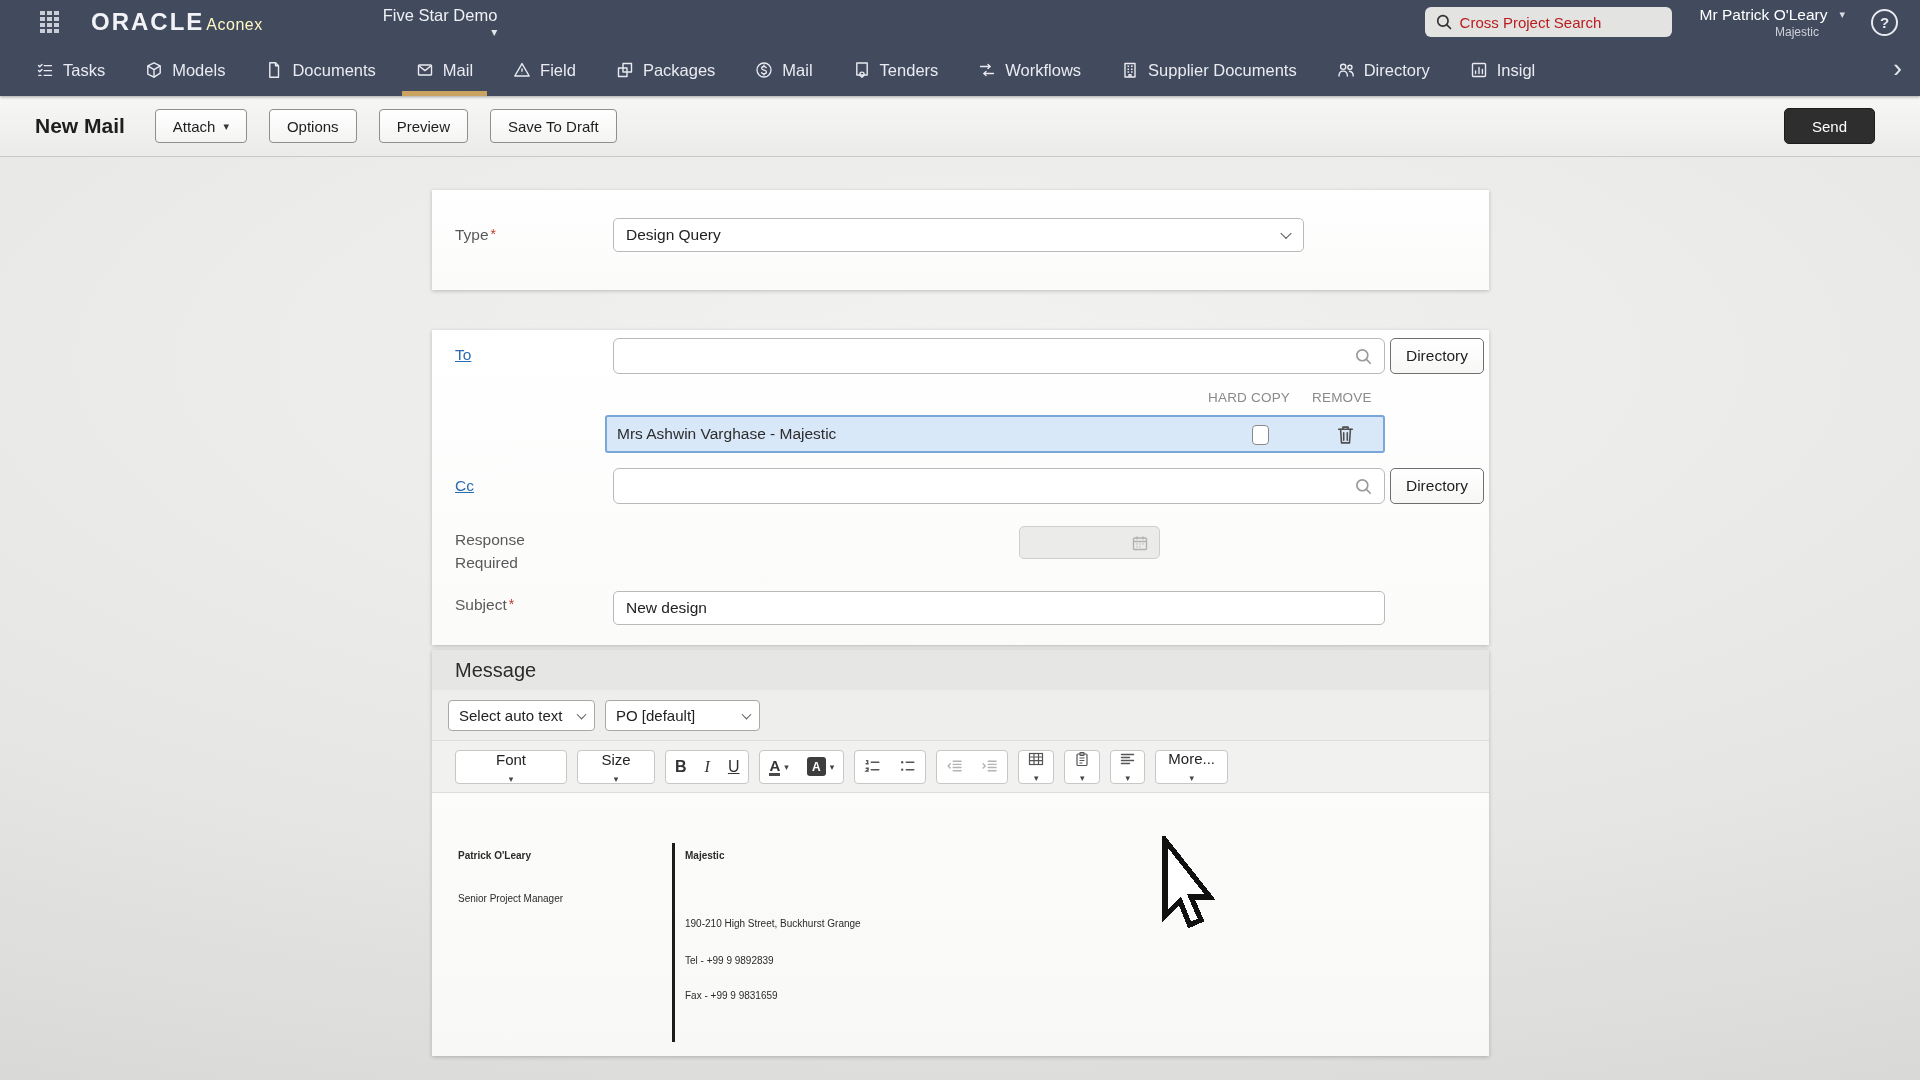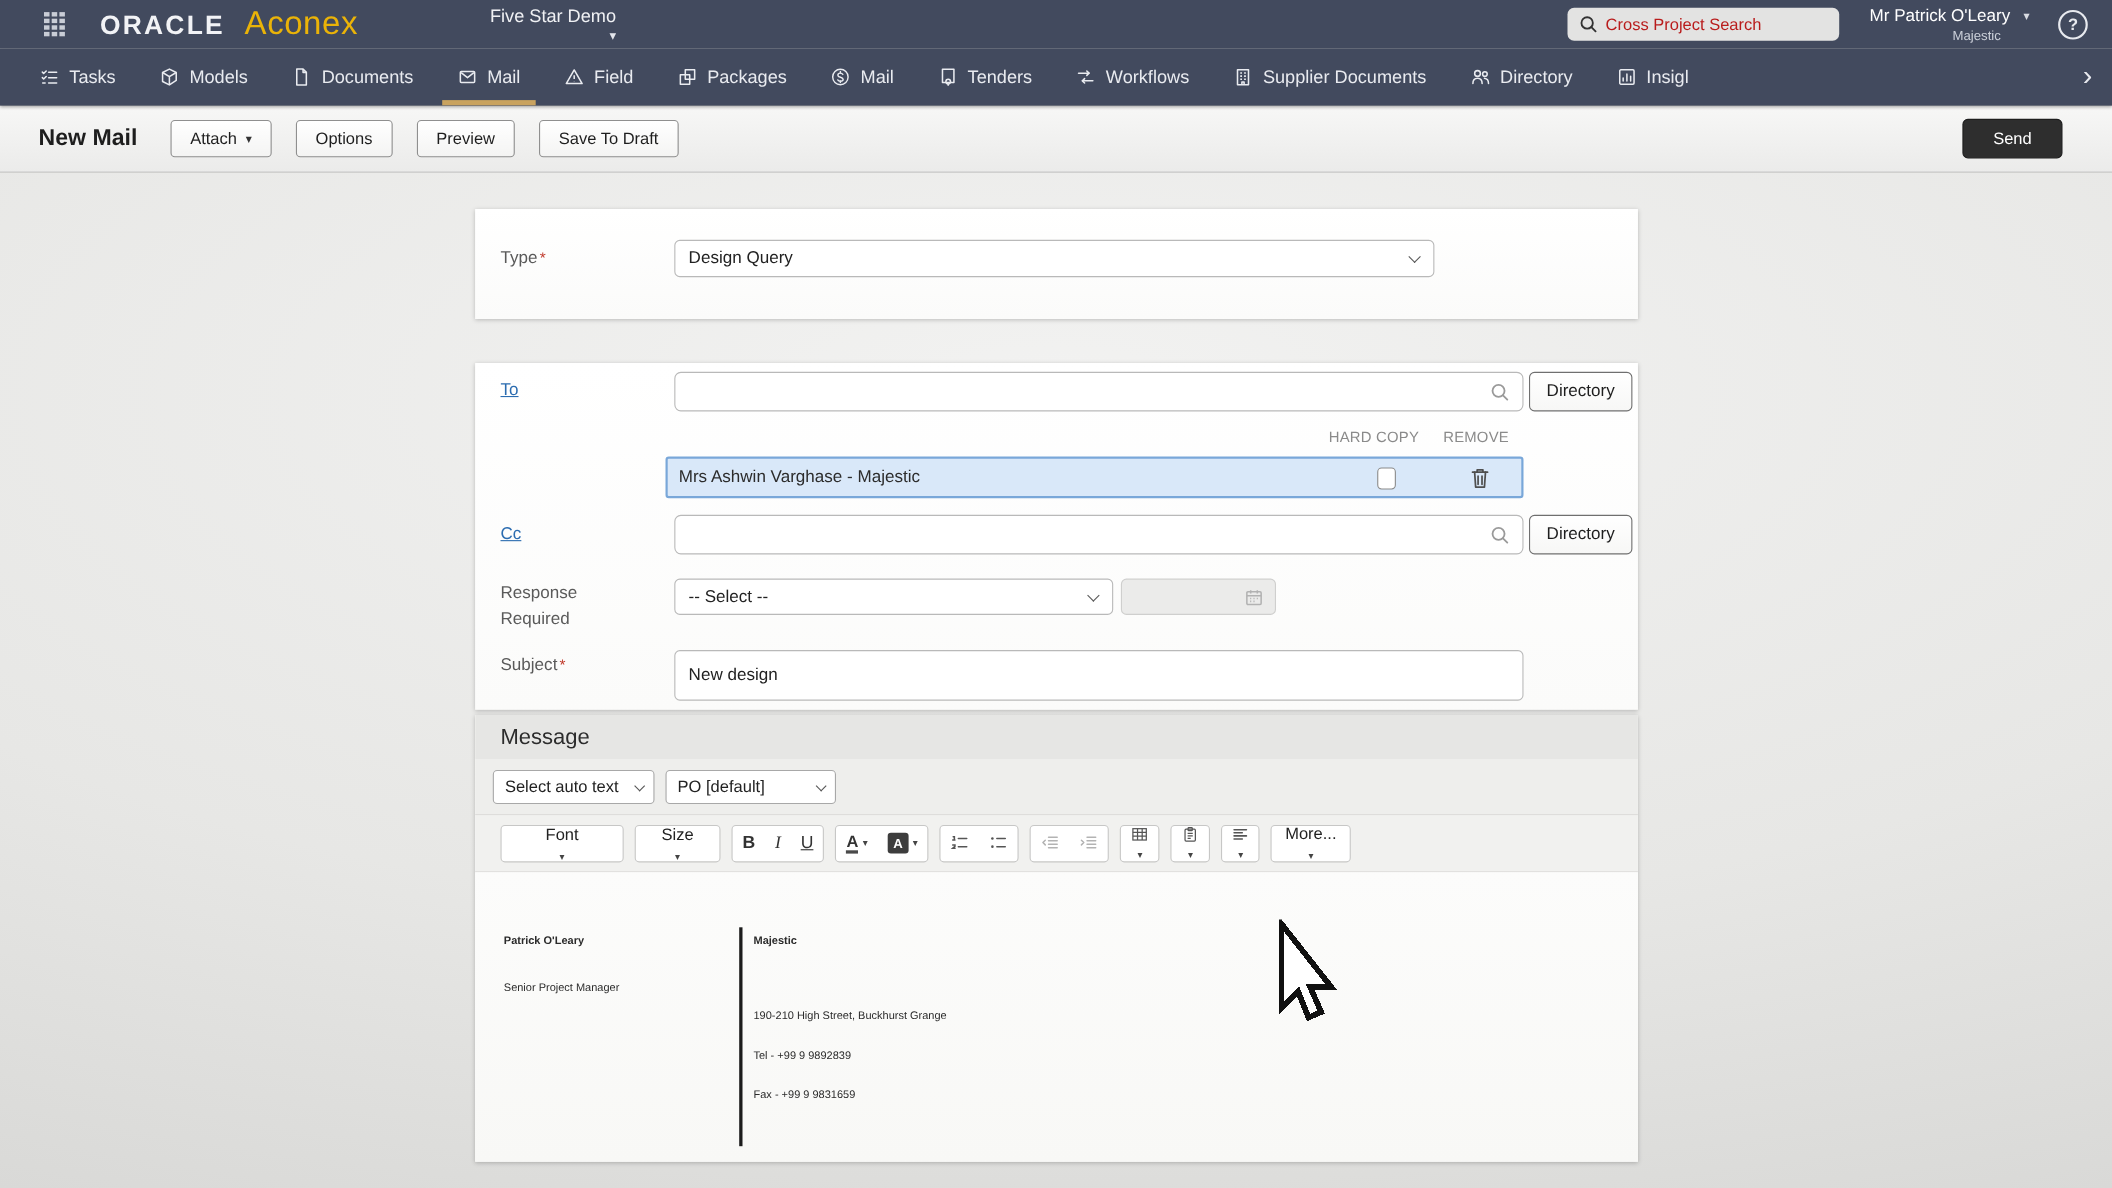--- a/index.html
+++ b/index.html
@@ -6,21 +6,21 @@
   html,body { width:1920px; height:1080px; overflow:hidden; }
   body { font-family:"Liberation Sans","DejaVu Sans",sans-serif; }
   .screen { position:relative; width:1920px; height:1080px; overflow:hidden; background:#dcdcda; }
 
   
   .topbar { position:absolute; top:0; left:0; right:0; height:44px; background:#424a5e; display:flex; align-items:center; z-index:30; }
   .waffle { margin-left:40px; display:grid; grid-template-columns:repeat(3,5px); grid-auto-rows:4px; gap:2px; cursor:pointer; }
   .waffle span { background:#c9cdd6; }
   .brand { display:flex; align-items:baseline; margin-left:32px; }
   .brand-oracle { color:#f2f3f6; font-size:24px; font-weight:700; letter-spacing:2px; }
-  .brand-aconex { color:#eab308; font-size:30px; font-weight:300; margin-left:18px; letter-spacing:0.5px; }
+  .brand-aconex { color:#fef9c3; font-size:16px; font-weight:300; margin-left:2px; letter-spacing:0.5px; }
   .project-selector { margin-left:120px; display:flex; align-items:flex-end; color:#f0f1f4; font-size:16.5px; cursor:pointer;flex-direction:column; }
   .project-selector .caret { margin-left:30px; font-size:12px; color:#e4e6ec; }
   .topbar-spacer { flex:1; }
   .cps { width:247px; height:30px; background:#e3e3e2; border-radius:6px; display:flex; align-items:center; padding:0 10px; cursor:text; }
   .cps svg { flex:0 0 auto; }
   .cps-ph { margin-left:7px; color:#b91c1c; font-size:15px; white-space:nowrap; overflow:hidden; }
   .user { margin-left:28px; text-align:right; color:#fff; cursor:pointer; }
   .user-top { display:flex; align-items:center; justify-content:flex-end; font-size:15.5px; font-weight:500; }
   .user-top .caret { margin-left:12px; font-size:11px; color:#d9dce3; }
   .user-org { font-size:12px; color:#ccd1da; margin-top:1px; margin-right:26px; }
@@ -50,21 +50,21 @@
   .card-message { top:493px; height:406px; }
 
   .flabel { position:absolute; font-size:15.5px; color:#5a5a5a; }
   .flink { position:absolute; font-size:15.5px; color:#2b6cb0; text-decoration:underline; cursor:pointer; }
   .req { color:#c0392b; font-size:14px; vertical-align:top; margin-left:2px; }
 
   .selectbox { position:absolute; height:34px; background:#fff; border:1px solid #b9b9b9; border-radius:5px; display:flex; align-items:center; padding:0 30px 0 12px; font-size:15.5px; color:#222; cursor:pointer; }
   .chev { position:absolute; right:13px; top:50%; width:8px; height:8px; border-right:1.6px solid #555; border-bottom:1.6px solid #555; transform:translateY(-70%) rotate(45deg); }
   .searchinput { position:absolute; height:36px; background:#fff; border:1px solid #b9b9b9; border-radius:6px; display:flex; align-items:center; padding:0 36px 0 12px; font-size:15.5px; color:#222; cursor:text; }
   .searchinput svg { position:absolute; right:11px; top:8px; }
-  .textinput { position:absolute; height:46px; background:#fff; border:1px solid #b9b9b9; border-radius:5px; display:flex; align-items:center; padding:0 12px; font-size:15.5px; color:#222; cursor:text; }
+  .textinput { position:absolute; height:34px; background:#fff; border:1px solid #b9b9b9; border-radius:5px; display:flex; align-items:center; padding:0 12px; font-size:15.5px; color:#222; cursor:text; }
   .dir-btn { position:absolute; left:958px; width:94px; height:36px; background:linear-gradient(#ffffff,#f7f7f6); border:1.5px solid #6f6f6f; border-radius:5px; display:flex; align-items:center; justify-content:center; font-size:15.5px; color:#1e1e1e; cursor:pointer; }
 
   .colhead { position:absolute; font-size:13.5px; color:#8a8a8a; letter-spacing:0.2px; }
   .recip-row { position:absolute; left:173px; top:85px; width:780px; height:38px; background:#d9e8f9; border:2px solid #79a7d9; border-radius:3px; display:flex; align-items:center; padding-left:10px; font-size:15.5px; color:#2c2c2c; }
   .checkbox { position:absolute; left:645px; top:8px; width:17px; height:20px; background:#fff; border:1.5px solid #8a8a8a; border-radius:4px; cursor:pointer; }
   .trash { position:absolute; left:728px; top:6px; cursor:pointer; }
 
   .datebox { position:absolute; left:587px; width:141px; height:33px; background:#ebebea; border:1px solid #cfcfce; border-radius:5px; }
   .datebox svg { position:absolute; right:10px; top:7px; }
 
@@ -313,24 +313,20 @@
         <svg width="19" height="19" viewBox="0 0 16 16" fill="none" stroke="#9a9a9a" stroke-width="1.4" stroke-linecap="round">
             <circle cx="7" cy="7" r="4.6"></circle>
             <path d="M10.4 10.4l3.3 3.3"></path>
           </svg>
       </div>
       <div class="dir-btn" style="top:138px;">
         <span>Directory</span>
       </div>
 
       <span class="flabel" style="left:23px; top:198px; width:95px; line-height:23px; white-space:normal;">Response Required</span>
-      <div class="selectbox" style="left:181px; top:196px; width:399px; height:33px;">
-        <span>-- Select --</span>
-        <span class="chev"></span>
-      </div>
       <div class="datebox" style="top:196px;">
         <svg width="18" height="18" viewBox="0 0 18 18" fill="none" stroke="#b2b2b2" stroke-width="1.4" stroke-linejoin="round">
             <rect x="2.5" y="4" width="13" height="11.5" rx="1"></rect>
             <path d="M2.5 7.5h13M6 2.5v3M12 2.5v3"></path>
             <path d="M5.5 10h1M8.5 10h1M11.5 10h1M5.5 12.7h1M8.5 12.7h1"></path>
           </svg>
       </div>
 
       <span class="flabel" style="left:23px; top:266px;">
         <span>Subject</span><span class="req">*</span>

